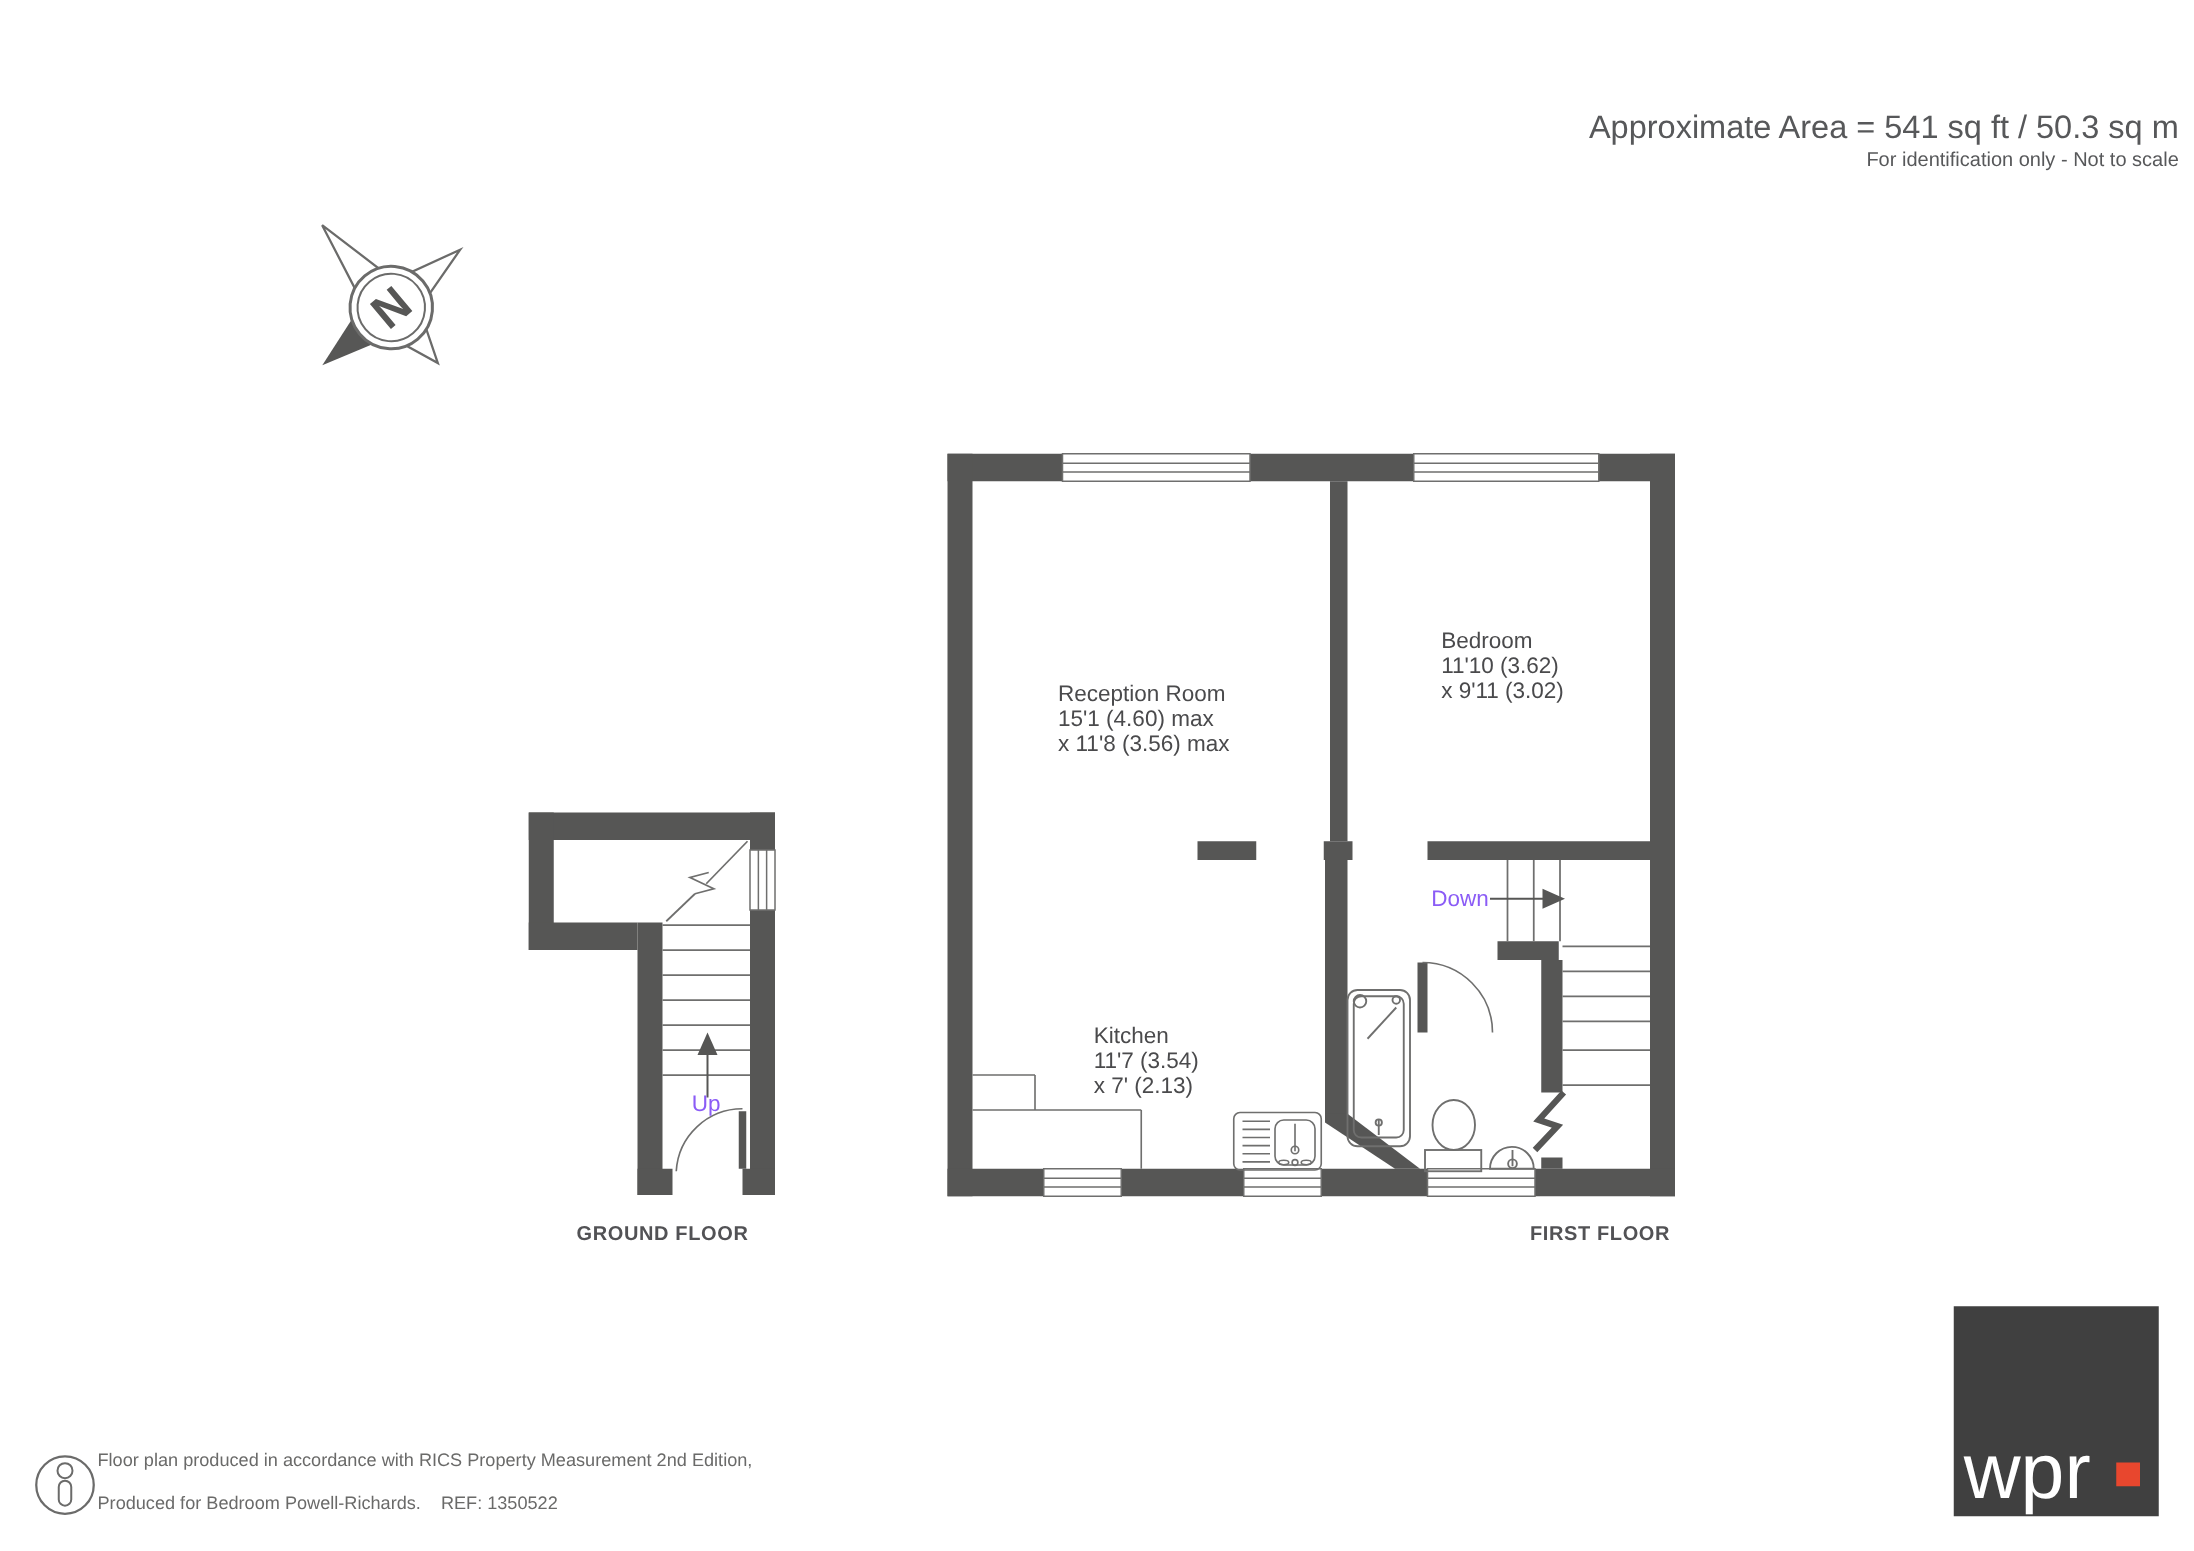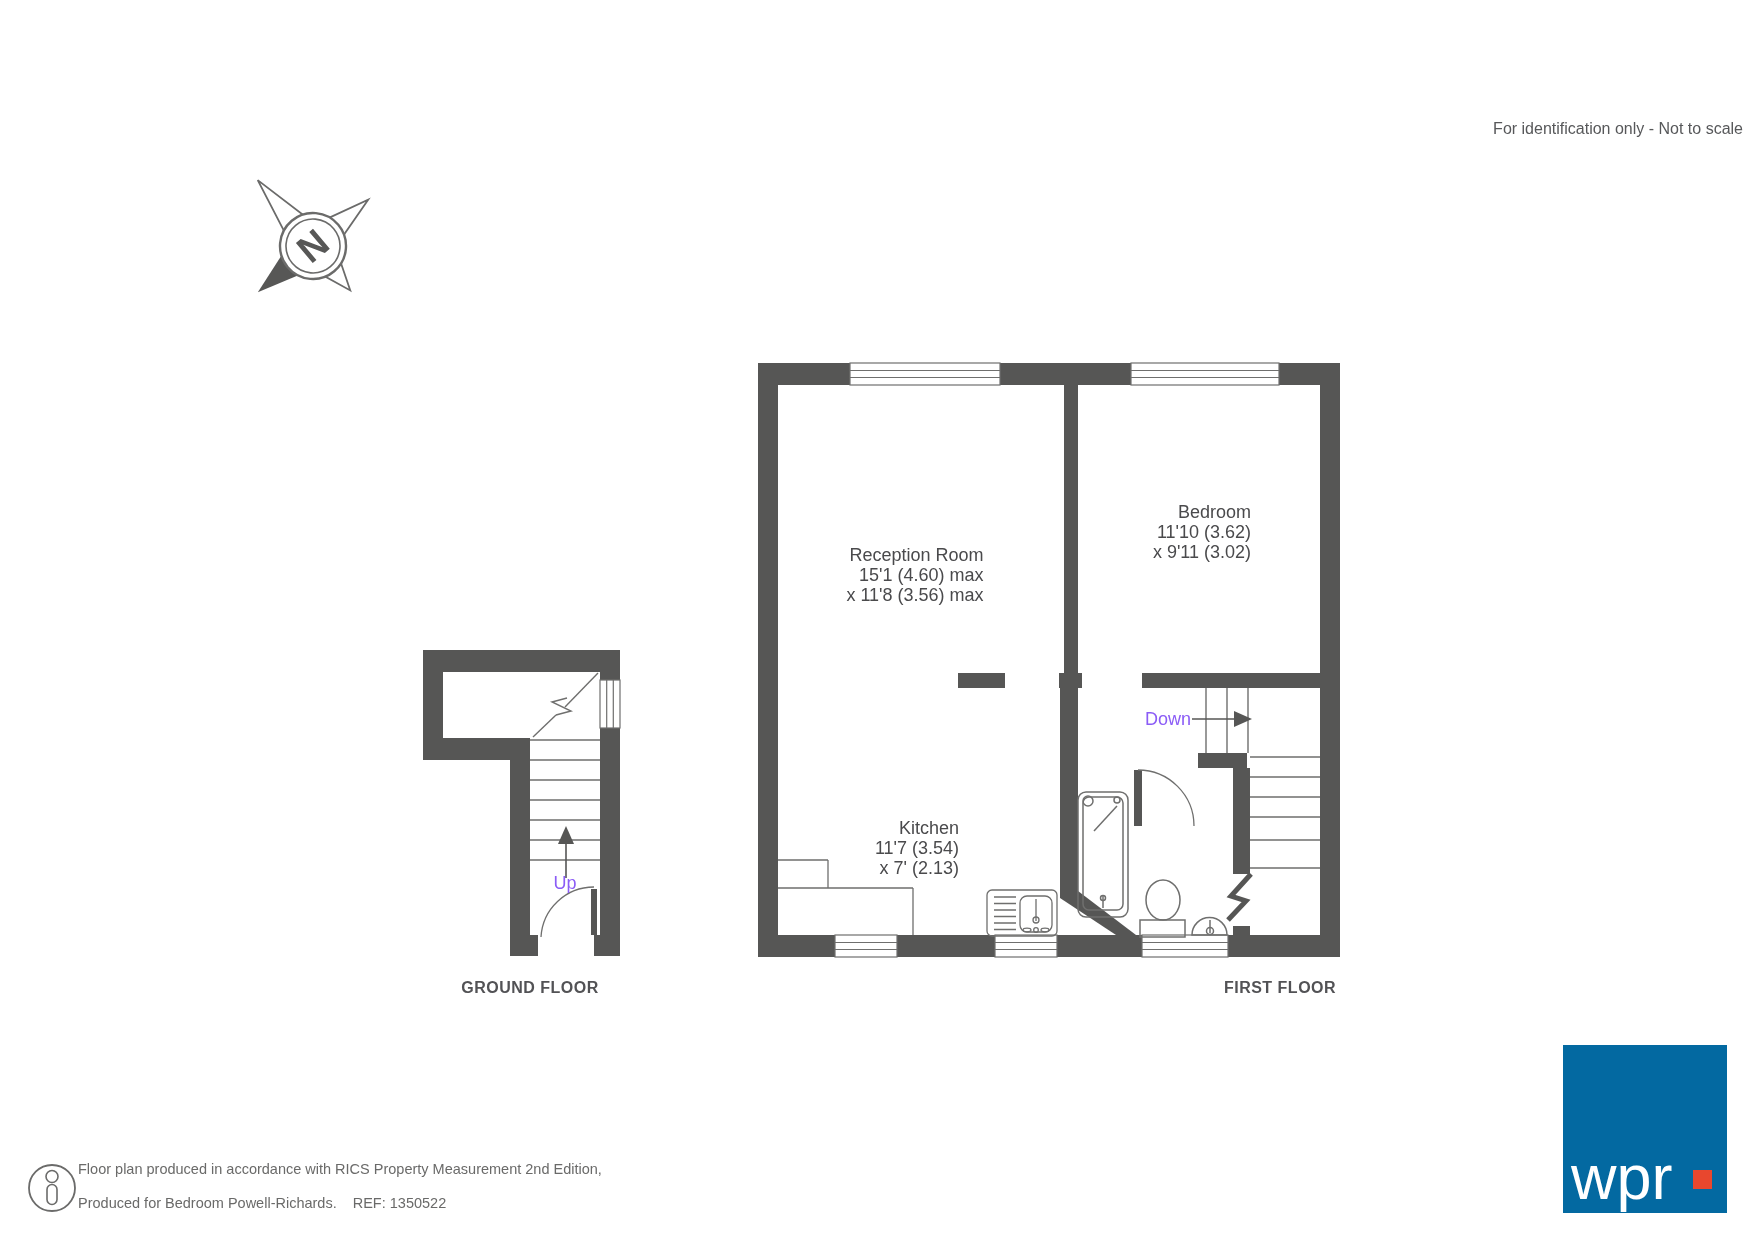--- a/index.html
+++ b/index.html
@@ -4,21 +4,21 @@
 <style>
   html,body{margin:0;padding:0;background:#ffffff;}
   .canvas{position:relative;width:1755px;height:1241px;background:#ffffff;overflow:hidden;
           font-family:"Liberation Sans", sans-serif;color:#48484a;}
   .abs{position:absolute;}
   svg{position:absolute;left:0;top:0;}
   .hdr{right:12px;text-align:right;color:#57585a;}
   .hdr-title{top:24px;font-size:40px;font-weight:bold;letter-spacing:-0.5px;}
   .hdr-area{top:86px;font-size:26px;}
   .hdr-note{top:120px;font-size:16px;}
-  .room-label{transform:translateX(-50%);text-align:right;font-size:18px;line-height:20px;color:#4a4a4c;}
+  .room-label{transform:translateX(-50%);text-align:left;font-size:18px;line-height:20px;color:#4a4a4c;}
   .stair-label{transform:translateX(-50%);text-align:center;font-size:18px;color:#8b5cf6;}
   .floor-title{transform:translateX(-50%);text-align:center;font-size:16px;font-weight:bold;
                letter-spacing:0.5px;color:#525255;}
   .footer-line{left:78px;font-size:14.5px;line-height:17px;color:#6a6a69;white-space:nowrap;}
   .credit{margin-left:16px;}
   .ref{margin-left:16px;}
   .logo{left:1563px;top:1045px;width:164px;height:168px;}
   .logo-text{position:absolute;left:8px;bottom:4px;color:#ffffff;font-size:63px;line-height:1;
              letter-spacing:0px;}
   .logo-dot{position:absolute;left:130px;top:125px;width:19px;height:19px;}
@@ -173,20 +173,21 @@
       </g>
     </g>
 
     <g stroke="#6b6b6a" fill="none">
       <circle cx="52" cy="1188" r="23" stroke-width="1.8"></circle>
       <circle cx="52" cy="1176.5" r="6" stroke-width="1.6"></circle>
       <rect x="47" y="1184.5" width="10" height="20" rx="5" stroke-width="1.6"></rect>
     </g>
   </svg>
 
+  <div class="abs hdr hdr-area">Approximate Area = 541 sq ft / 50.3 sq m</div>
   <div class="abs hdr hdr-note">For identification only - Not to scale</div>
 
   <div class="abs room-label" style="left:915px;top:545px;">
     <span style="display:block">Reception Room</span>
     <span style="display:block">15'1 (4.60) max</span>
     <span style="display:block">x 11'8 (3.56) max</span>
   </div>
   <div class="abs room-label" style="left:1202px;top:502px;">
     <span style="display:block">Bedroom</span>
     <span style="display:block">11'10 (3.62)</span>
@@ -202,18 +203,18 @@
   <div class="abs stair-label" style="left:565px;top:873px;">Up</div>
 
   <div class="abs floor-title" style="left:530px;top:979px;">GROUND FLOOR</div>
   <div class="abs floor-title" style="left:1280px;top:979px;">FIRST FLOOR</div>
 
   <div class="abs footer-line" style="top:1161px;">Floor plan produced in accordance with RICS Property Measurement 2nd Edition,</div>
   <div class="abs footer-line" style="top:1195px;">
     <span>Produced for Bedroom Powell-Richards.</span><span class="ref">REF: 1350522</span>
   </div>
 
-  <div class="abs logo" style="background: #0369a1;">
+  <div class="abs logo" style="background: #404040;">
     <span class="logo-text">wpr</span>
     <div class="logo-dot" style="background: rgb(232, 71, 46);"></div>
   </div>
 
 </div>
 
 </body></html>

